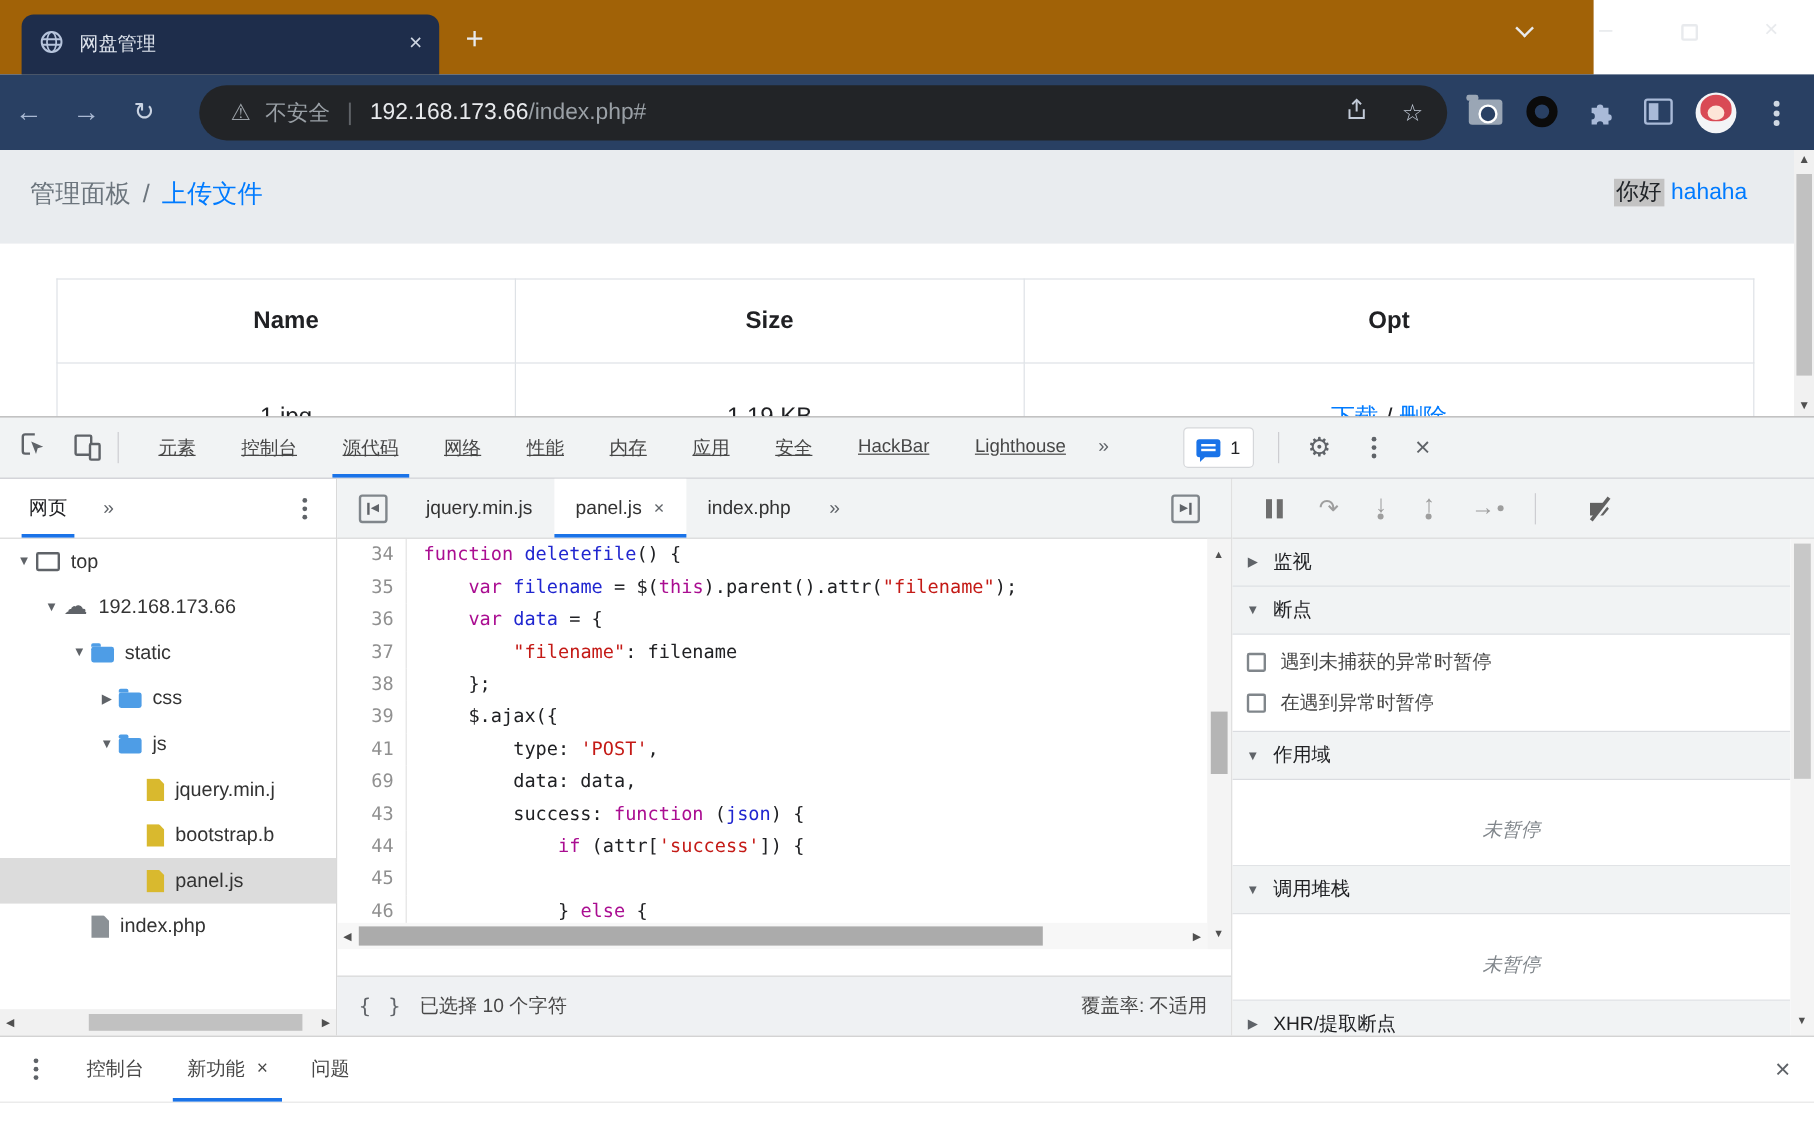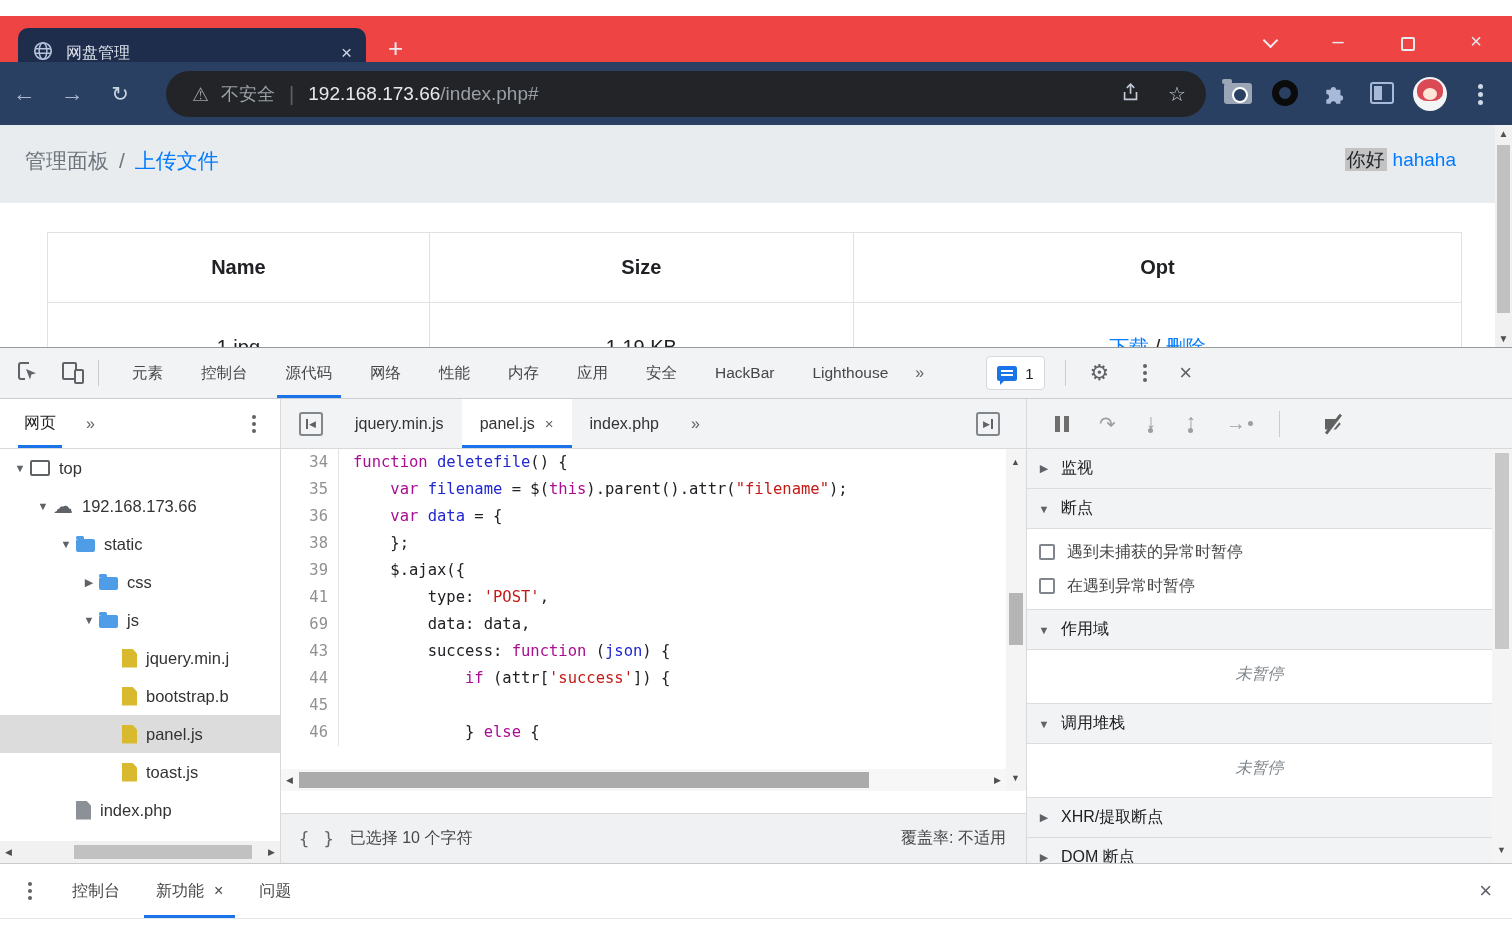--- a/index.html
+++ b/index.html
@@ -1,20 +1,20 @@
 <!DOCTYPE html>
 <html><head>
 <meta charset="utf-8">
 <style>
   * { box-sizing: border-box; margin:0; padding:0; }
   html,body { width:1512px; height:939px; overflow:hidden; }
   body { font-family:"Liberation Sans","DejaVu Sans",sans-serif; position:relative; background:#fff; color:#202124; }
 
   
-  #titlebar { position:absolute; left:0; top:16px; width:1512px; height:62px; background:#ef4444; }
+  #titlebar { position:absolute; left:0; top:0; width:1328px; height:62px; background:#a16207; }
   #tab { position:absolute; left:18px; top:12px; width:348px; height:50px; background:#1e2d4b; border-radius:10px 10px 0 0; display:flex; align-items:center; padding:0 14px; gap:12px; }
   #tab-title { color:#dde3ec; font-size:16px; flex:1; white-space:nowrap; overflow:hidden; }
   #tab-close { color:#cdd5e2; font-size:19px; cursor:default; }
   #newtab-btn { position:absolute; left:388px; top:22px; color:#e8eaed; font-size:26px; font-weight:400; line-height:20px; }
   .winctl { position:absolute; top:14px; color:#e8eaed; font-size:20px; text-align:center; width:30px; }
   #win-chevron { left:1255px; top:12px; }
   .chev { width:11px; height:11px; border-right:2px solid #e8eaed; border-bottom:2px solid #e8eaed; transform:rotate(45deg); display:inline-block; }
   #win-min { left:1323px; }
   #win-max { left:1393px; top:17px; }
   .maxbox { width:14px; height:14px; border:2px solid #e8eaed; border-radius:2px; display:inline-block; }
@@ -71,21 +71,21 @@
 
   
   #devtools { position:absolute; left:0; top:347px; width:1512px; height:592px; background:#fff; border-top:1px solid #9a9a9a; font-size:15px; color:#474747; }
   #dt-toolbar { position:absolute; left:0; top:0; width:1512px; height:51px; background:#f1f3f4; border-bottom:1px solid #cdcdd1; display:flex; align-items:center; }
   .dt-ic { color:#5f6368; }
   #inspect-icon { margin-left:16px; }
   #device-icon { margin-left:22px; position:relative; width:22px; height:22px; }
   #device-icon .r1 { position:absolute; left:0; top:0; width:15px; height:18px; border:2px solid #5f6368; border-radius:2px; }
   #device-icon .r2 { position:absolute; right:0; bottom:0; width:10px; height:15px; border:2px solid #5f6368; border-radius:2px; background:#f1f3f4; }
   .vdiv { width:1px; height:26px; background:#cdcdd1; margin:0 14px; }
-  #dt-tabs { display:flex; align-items:center; height:100%; }
+  #dt-tabs { display:flex; align-items:center; height:100%;text-decoration:underline; }
   .dt-tab { padding:0 19px; height:100%; display:flex; align-items:center; position:relative; white-space:nowrap; font-size:15.5px; }
   .dt-tab.sel::after { content:""; position:absolute; left:10px; right:10px; bottom:0; height:3px; background:#1a73e8; }
   #dt-more { font-size:16px; padding:0 8px; }
   #issues-btn { margin-left:54px; border:1px solid #d5d7da; background:#fff; border-radius:4px; height:34px; display:flex; align-items:center; padding:0 10px; gap:8px; }
   #issue-bubble { width:20px; height:15px; background:#1a73e8; border-radius:2.5px; position:relative; }
   #issue-bubble::before { content:""; position:absolute; left:4px; top:4px; width:12px; height:2px; background:#fff; box-shadow:0 4px 0 #fff; }
   #issue-bubble::after { content:""; position:absolute; left:3px; bottom:-4px; border:3px solid transparent; border-top-color:#1a73e8; border-left-color:#1a73e8; }
   #issues-count { font-size:15px; color:#202124; }
   #dt-gear { font-size:22px; margin-left:10px; }
   .kebab-g { width:4px; height:4px; border-radius:50%; background:#5f6368; box-shadow:0 7px 0 #5f6368, 0 14px 0 #5f6368; }
@@ -155,21 +155,21 @@
   .coldot { display:flex; flex-direction:column; align-items:center; line-height:13px; }
   #deact-bp { position:relative; margin-left:28px; width:22px; height:20px; }
   #deact-bp .flag { position:absolute; left:3px; top:5px; width:16px; height:11px; background:#616161; clip-path:polygon(0 0,70% 0,100% 50%,70% 100%,0 100%); }
   #deact-bp .slash { position:absolute; left:10px; top:-2px; width:2.5px; height:24px; background:#616161; transform:rotate(38deg); box-shadow:2px 0 0 #f1f3f4; }
   #debug-sections { position:absolute; top:50px; left:0; right:20px; bottom:0; overflow:hidden; }
   .dsec-h { height:40px; background:#f1f3f4; border-bottom:1px solid #dadce0; display:flex; align-items:center; color:#202124; }
   .dsec-h .tri { width:34px; text-align:center; font-size:11px; color:#5f6368; }
   .dsec-body { background:#fff; border-bottom:1px solid #dadce0; }
   .cbrow { height:34px; display:flex; align-items:center; }
   .cbrow .cb { width:16px; height:16px; border:2px solid #80868b; border-radius:2px; margin:0 12px 0 12px; }
-  .dsec-empty { padding:2px 0 18px; text-align:center; color:#80868b; font-style:italic; font-size:16px;margin-top:12px; }
+  .dsec-empty { padding:32px 0 18px; text-align:center; color:#80868b; font-style:italic; font-size:16px; }
   #dbg-vscroll { position:absolute; right:0; top:50px; width:20px; bottom:0; background:#f4f4f4; }
   #dbg-vscroll .sb-thumb { position:absolute; left:3px; width:14px; top:4px; height:196px; background:#c8c8c8; }
   #dbg-vscroll .down { position:absolute; bottom:2px; left:1px; }
 
   
   #drawer { position:absolute; left:0; top:515px; width:1512px; height:77px; background:#fff; border-top:1px solid #c9c9c9; }
   #drawer-bar { height:55px; display:flex; align-items:center; border-bottom:1px solid #e6e6e6; }
   #drawer-kebab { margin-left:28px; margin-top:-14px; }
   #drawer-tabs { display:flex; align-items:center; height:100%; margin-left:22px; }
   .drtab { height:100%; display:flex; align-items:center; padding:0 18px; gap:10px; font-size:16px; position:relative; white-space:nowrap; }
@@ -363,27 +363,20 @@
             </span>
             <span>bootstrap.b</span>
           </div>
           <div class="trow sel" style="padding-left: 102px;">
             <span class="texp"></span>
             <span class="ticon">
               <span class="ic-file" style="display: block;"></span>
             </span>
             <span>panel.js</span>
           </div>
-          <div class="trow" style="padding-left: 102px;">
-            <span class="texp"></span>
-            <span class="ticon">
-              <span class="ic-file" style="display: block;"></span>
-            </span>
-            <span>toast.js</span>
-          </div>
           <div class="trow" style="padding-left: 56px;">
             <span class="texp"></span>
             <span class="ticon">
               <span class="ic-file gray" style="display: block;"></span>
             </span>
             <span>index.php</span>
           </div>
         </div>
       <div id="nav-hscroll" class="sb-h">
         <span class="sb-arrow2 la">◀</span>
@@ -406,20 +399,21 @@
         <span id="ft-more">»</span>
         <span id="dbg-show" class="navsq">
             <span>▶</span>
             <span class="bar-l"></span>
           </span>
       </div>
       <div id="code">
           <div class="cl"><span class="no">34</span><span class="src"><span class="tok-k">function</span><span class="tok-p"> </span><span class="tok-d">deletefile</span><span class="tok-p">() {</span></span></div>
           <div class="cl"><span class="no">35</span><span class="src"><span class="tok-p">    </span><span class="tok-k">var</span><span class="tok-p"> </span><span class="tok-d">filename</span><span class="tok-p"> = $(</span><span class="tok-k">this</span><span class="tok-p">).parent().attr(</span><span class="tok-s">"filename"</span><span class="tok-p">);</span></span></div>
           <div class="cl"><span class="no">36</span><span class="src"><span class="tok-p">    </span><span class="tok-k">var</span><span class="tok-p"> </span><span class="tok-d">data</span><span class="tok-p"> = {</span></span></div>
+          <div class="cl"><span class="no">37</span><span class="src"><span class="tok-p">        </span><span class="tok-s">"filename"</span><span class="tok-p">: filename</span></span></div>
           <div class="cl"><span class="no">38</span><span class="src"><span class="tok-p">    };</span></span></div>
           <div class="cl"><span class="no">39</span><span class="src"><span class="tok-p">    $.ajax({</span></span></div>
           <div class="cl"><span class="no">41</span><span class="src"><span class="tok-p">        type: </span><span class="tok-s">'POST'</span><span class="tok-p">,</span></span></div>
           <div class="cl"><span class="no">69</span><span class="src"><span class="tok-p">        data: data,</span></span></div>
           <div class="cl"><span class="no">43</span><span class="src"><span class="tok-p">        success: </span><span class="tok-k">function</span><span class="tok-p"> (</span><span class="tok-d">json</span><span class="tok-p">) {</span></span></div>
           <div class="cl"><span class="no">44</span><span class="src"><span class="tok-p">            </span><span class="tok-k">if</span><span class="tok-p"> (attr[</span><span class="tok-s">'success'</span><span class="tok-p">]) {</span></span></div>
           <div class="cl"><span class="no">45</span></div>
           <div class="cl"><span class="no">46</span><span class="src"><span class="tok-p">            } </span><span class="tok-k">else</span><span class="tok-p"> {</span></span></div>
         </div>
       <div id="code-vscroll">

